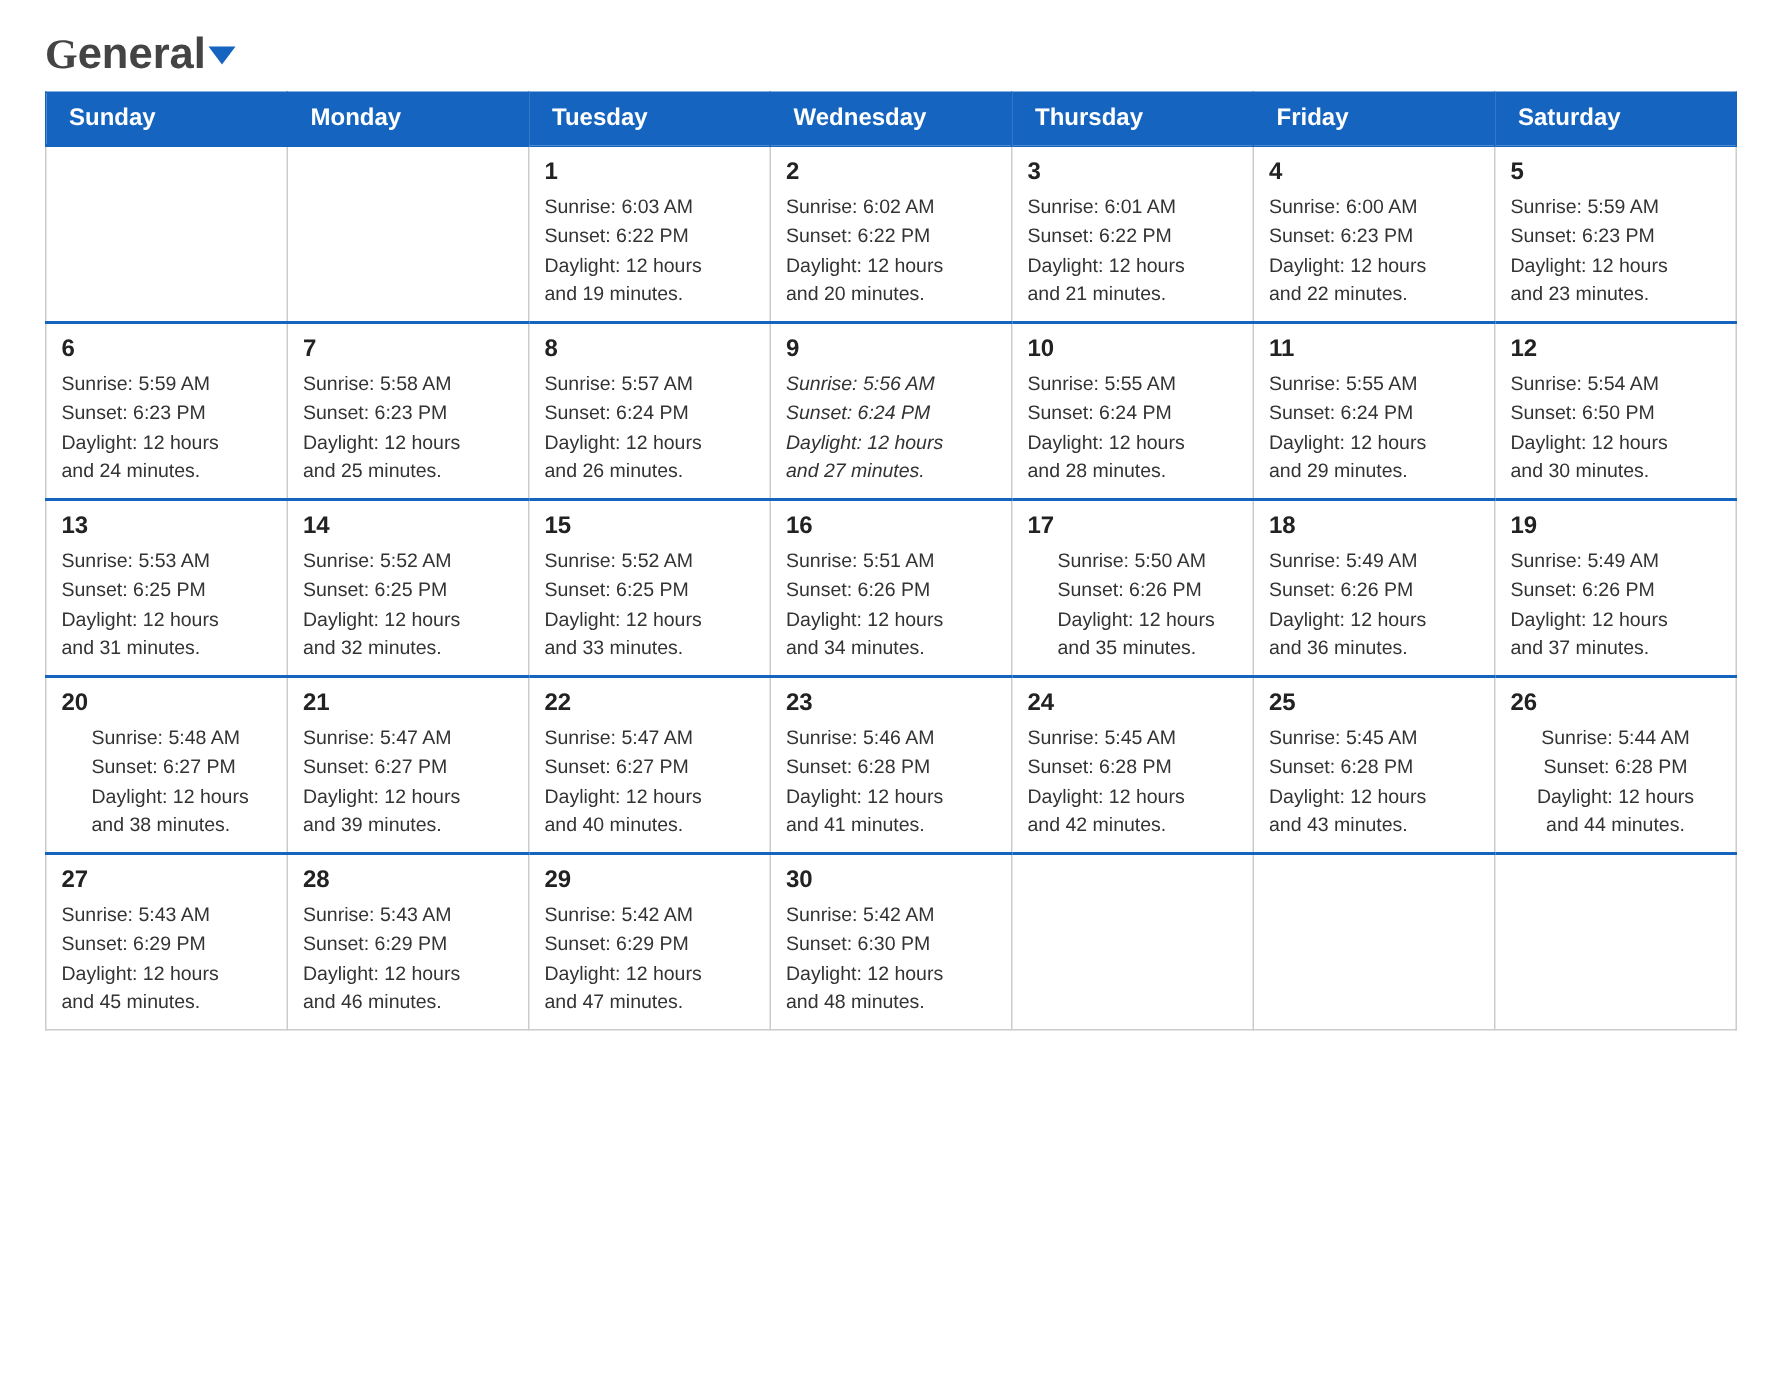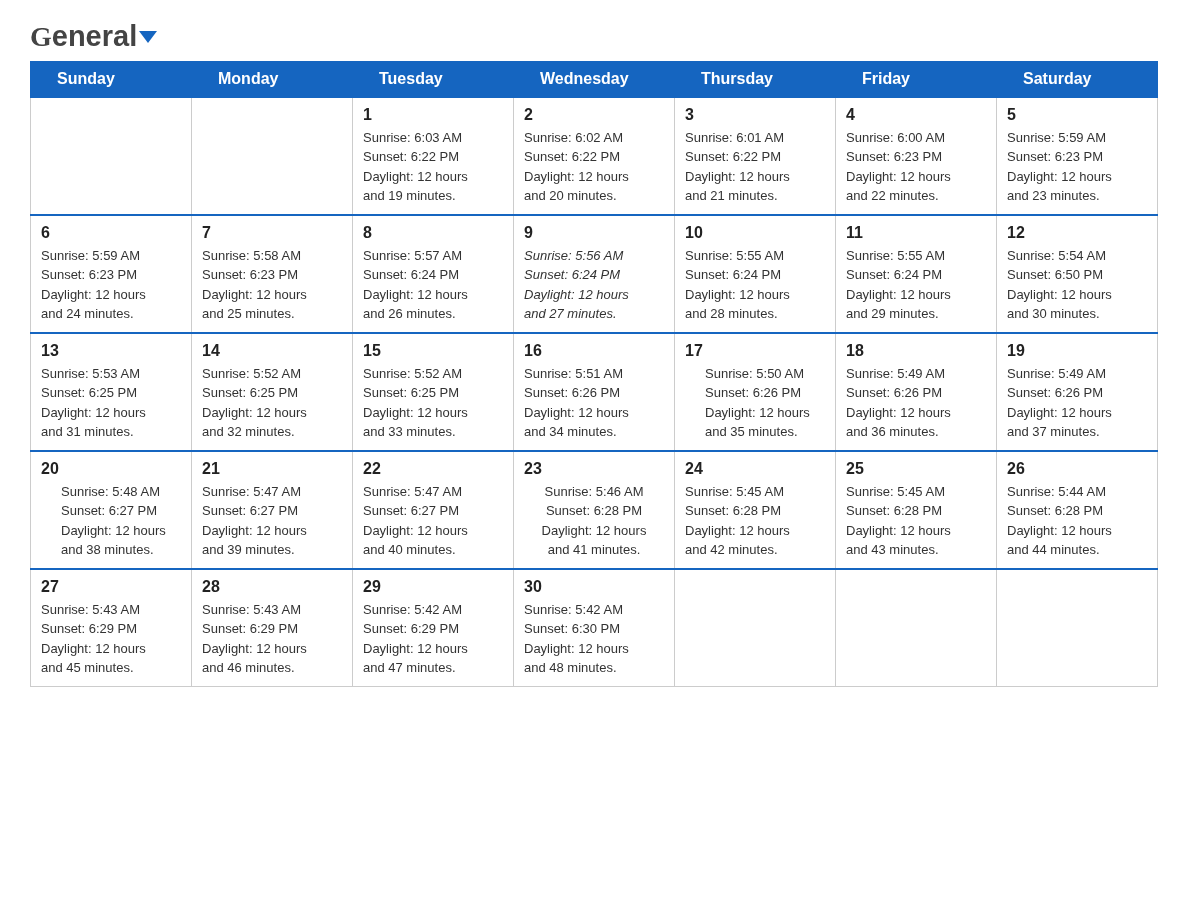--- a/index.html
+++ b/index.html
@@ -33,21 +33,21 @@
     .calendar {
       width: 100%;
       border-collapse: collapse;
       margin-top: 10px;
     }
     .calendar th {
       background-color: #1565C0;
       color: #fff;
       font-size: 16px;
       font-weight: bold;
-      padding: 8px 26px;
+      padding: 8px 15px;
       text-align: left;
       border: 1px solid #1565C0;
     }
     .calendar td {
       vertical-align: top;
       padding: 8px 10px;
       border: 1px solid #ccc;
       border-top: 2px solid #1565C0;
       width: 14.28%;
       min-height: 100px;
@@ -299,42 +299,42 @@
         </td>
         <td>
           <span class="day-number">22</span>
           <div class="day-info" style="white-space: pre-line;">Sunrise: 5:47 AM
 Sunset: 6:27 PM
 Daylight: 12 hours
 and 40 minutes.</div>
         </td>
         <td>
           <span class="day-number">23</span>
-          <div class="day-info" style="white-space: pre-line; text-align: center;">Sunrise: 5:46 AM
+          <div class="day-info" style="white-space: pre-line;">Sunrise: 5:46 AM
 Sunset: 6:28 PM
 Daylight: 12 hours
 and 41 minutes.</div>
         </td>
         <td>
           <span class="day-number">24</span>
           <div class="day-info" style="white-space: pre-line;">Sunrise: 5:45 AM
 Sunset: 6:28 PM
 Daylight: 12 hours
 and 42 minutes.</div>
         </td>
         <td>
           <span class="day-number">25</span>
           <div class="day-info" style="white-space: pre-line;">Sunrise: 5:45 AM
 Sunset: 6:28 PM
 Daylight: 12 hours
 and 43 minutes.</div>
         </td>
         <td>
           <span class="day-number">26</span>
-          <div class="day-info" style="white-space: pre-line;">Sunrise: 5:44 AM
+          <div class="day-info" style="white-space: pre-line; text-align: center;">Sunrise: 5:44 AM
 Sunset: 6:28 PM
 Daylight: 12 hours
 and 44 minutes.</div>
         </td>
       </tr>
       <tr>
         <td>
           <span class="day-number">27</span>
           <div class="day-info" style="white-space: pre-line;">Sunrise: 5:43 AM
 Sunset: 6:29 PM

